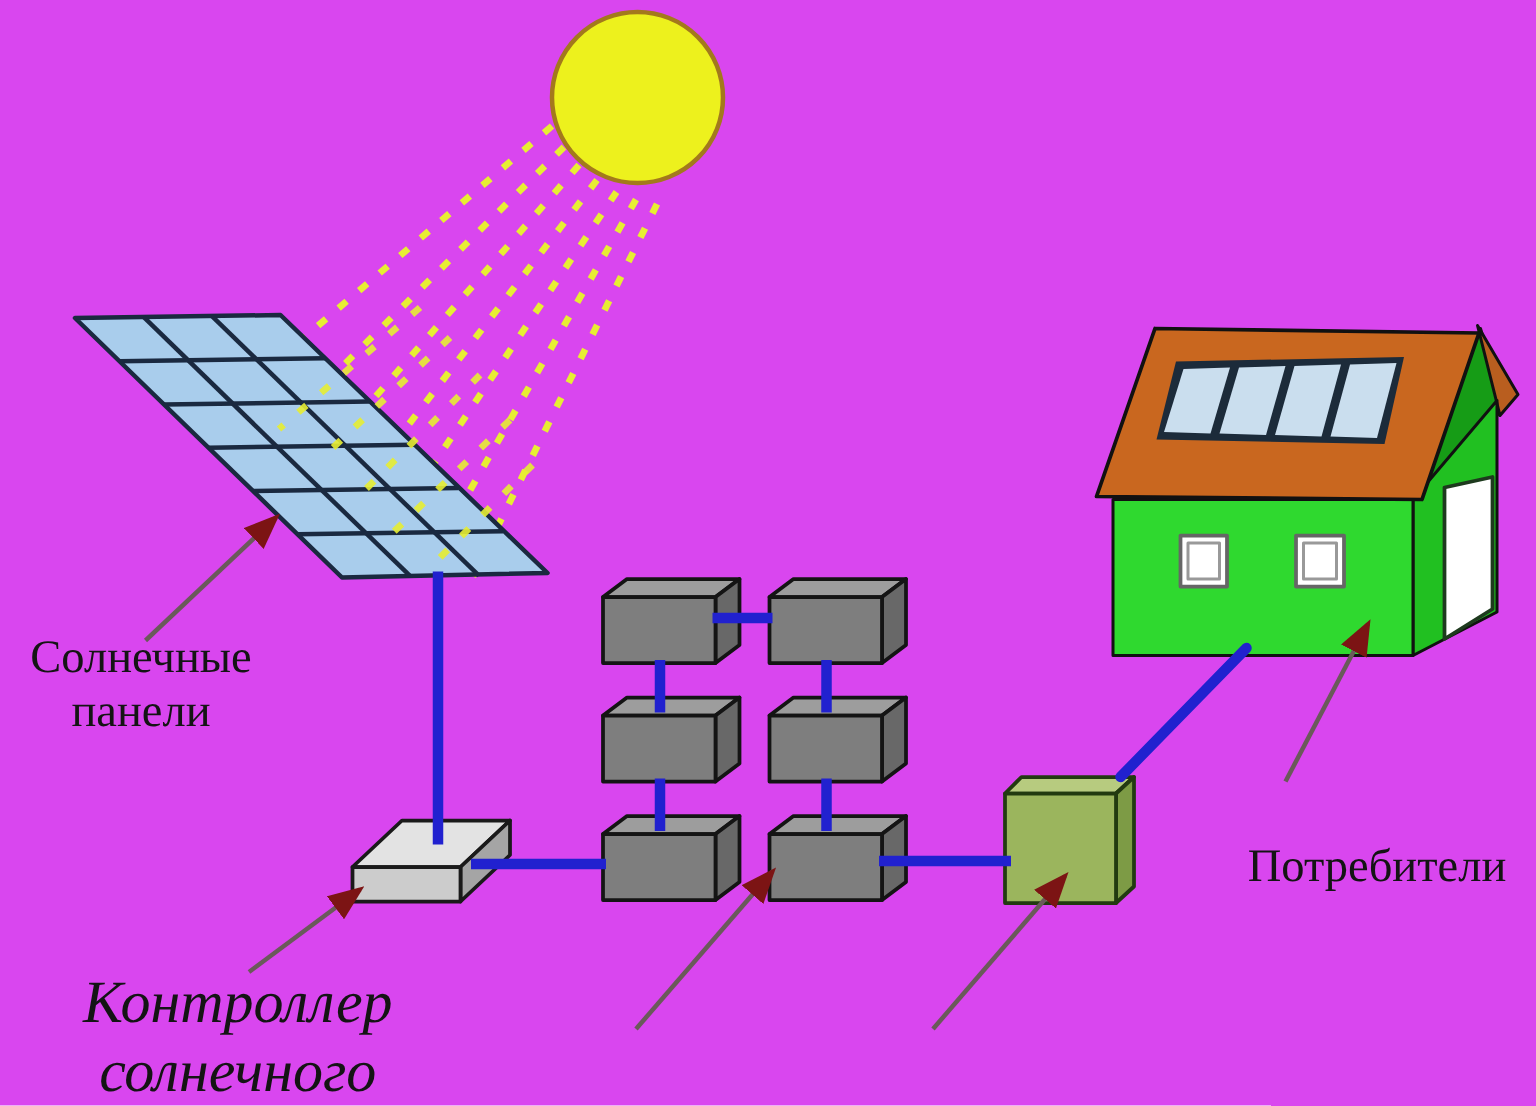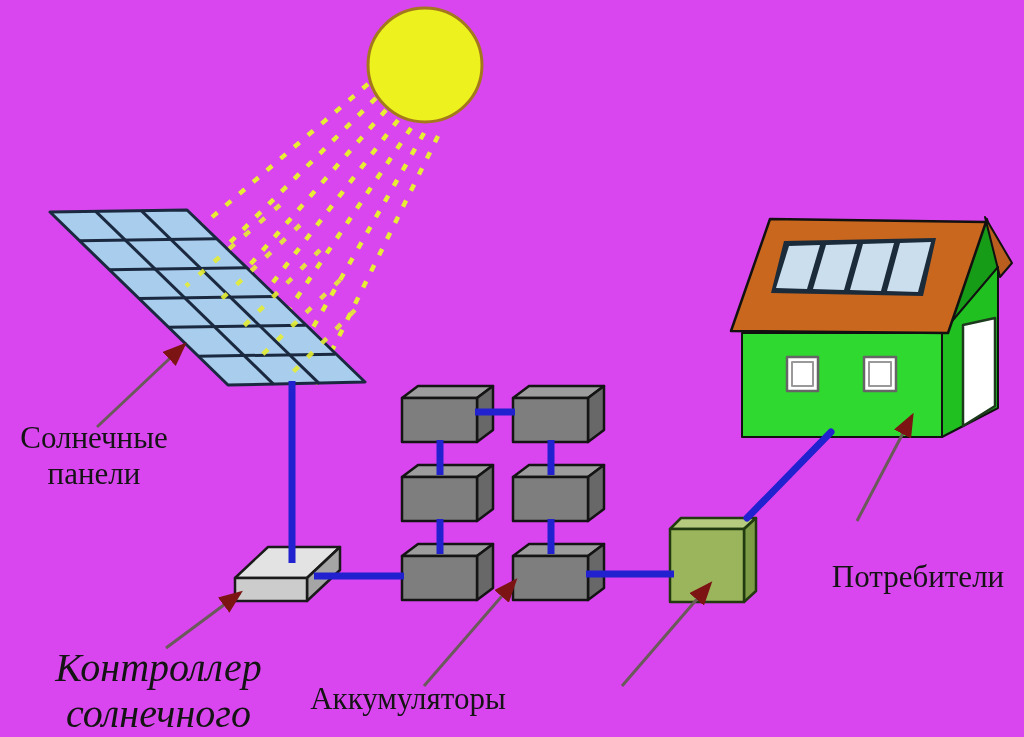--- a/index.html
+++ b/index.html
@@ -145,17 +145,16 @@
       <line x1="424" y1="686" x2="515" y2="581" marker-end="url(#ah)"></line>
       <line x1="622" y1="686" x2="710" y2="584" marker-end="url(#ah)"></line>
       <line x1="857" y1="521" x2="912" y2="416" marker-end="url(#ah)"></line>
     </g>
   </svg>
 
   <div class="lbl" style="left:8px;top:420px;width:172px;">Солнечные панели</div>
 
   <div class="lbl" style="left:16px;top:645px;width:285px;font-size:40px;font-style:italic;">Контроллер солнечного заряда</div>
 
-  <div class="lbl nowrap" style="left:302px;top:681px;width:212px;">Аккумуляторы</div>
 
 
   <div class="lbl nowrap" style="left:820px;top:515px;width:196px;margin-top:44px;">Потребители</div>
 </div>
 
 </body></html>

